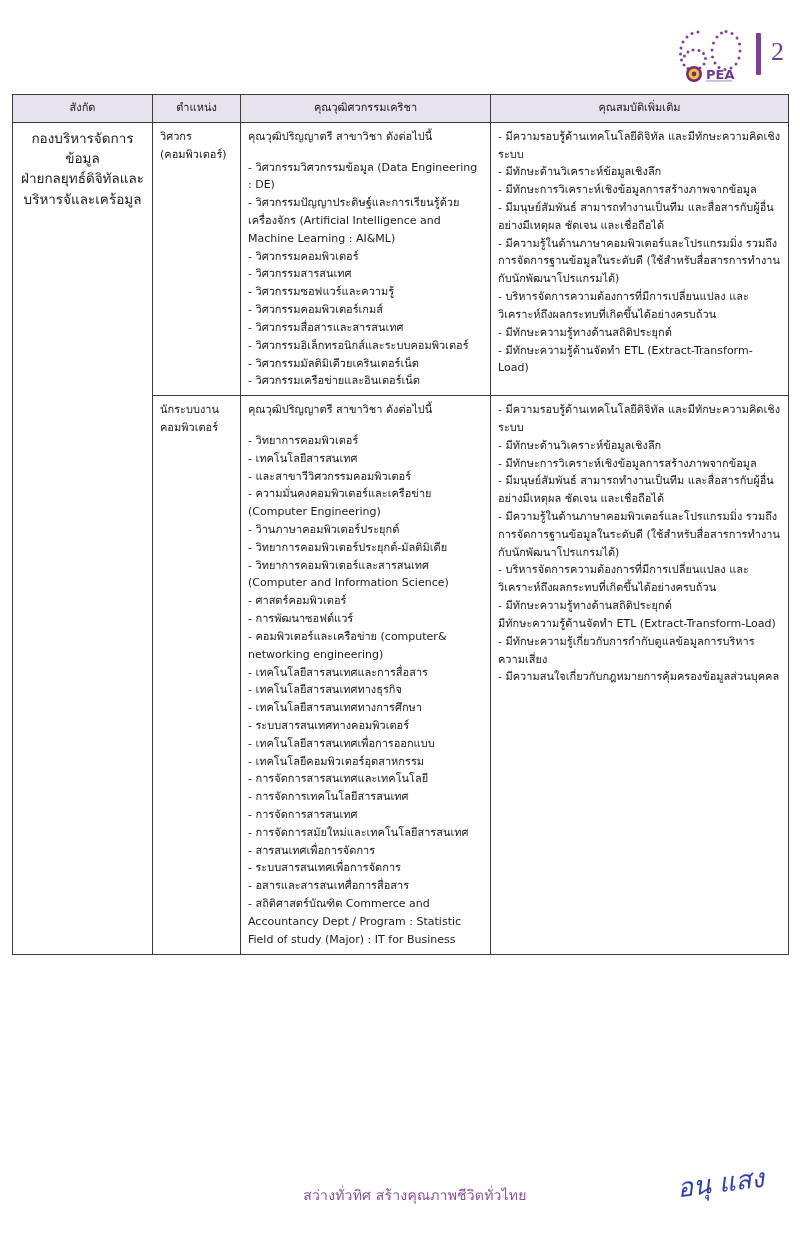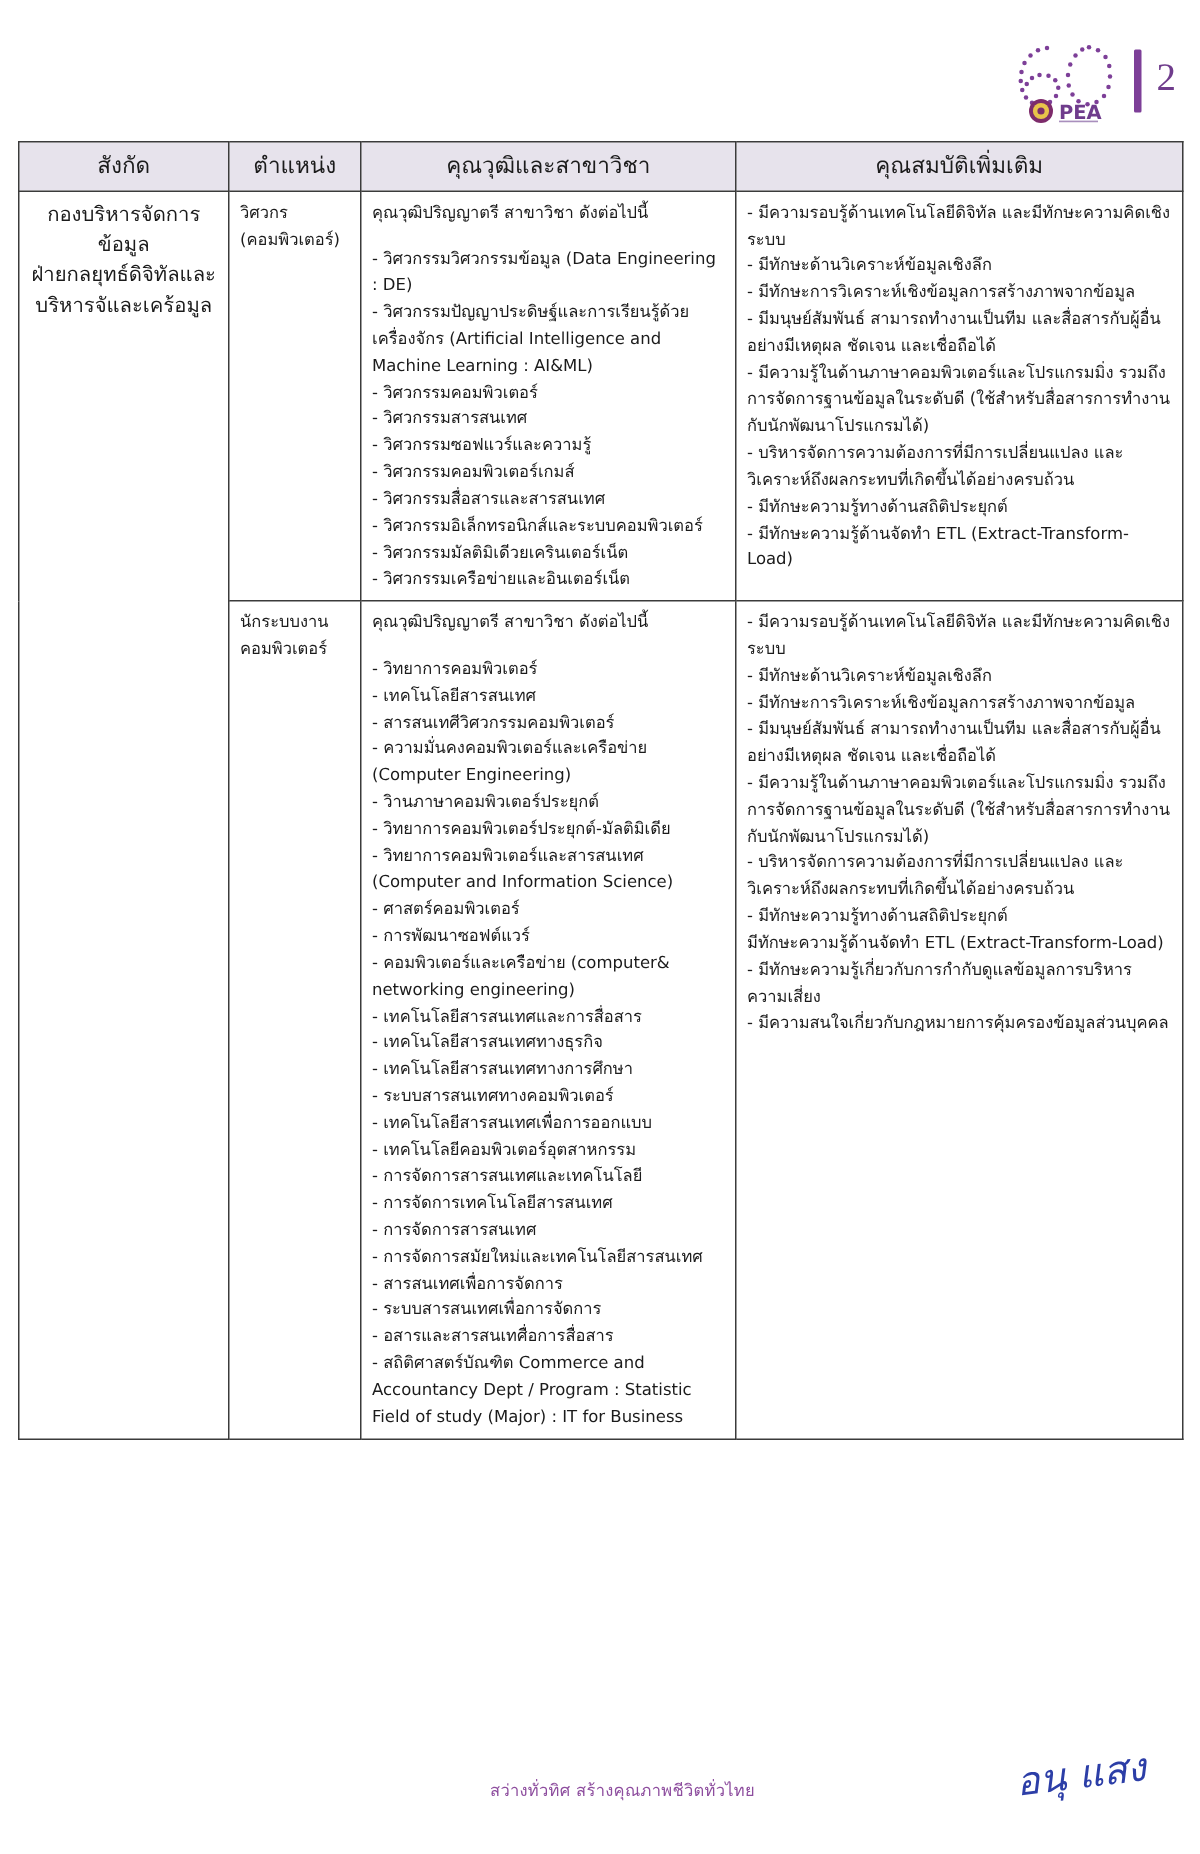--- a/index.html
+++ b/index.html
@@ -67,21 +67,21 @@
   table.qual-table th,
   table.qual-table td {
     border: 1px solid #3b3b3b;
     vertical-align: top;
     padding: 5px 7px;
   }
   table.qual-table thead th {
     background: #e7e3ec;
     text-align: center;
     font-weight: normal;
-    font-size: 15px;
+    font-size: 11px;
     padding: 6px 4px 7px;
     vertical-align: middle;
     line-height: 1.25;
   }
   col.c1 { width: 140px; }
   col.c2 { width: 88px; }
   col.c3 { width: 250px; }
   col.c4 { width: 298px; }
 
   .cell-center {
@@ -105,21 +105,21 @@
     bottom: 10px;
     height: 46px;
   }
   .footer-slogan {
     position: absolute;
     left: 0;
     right: 0;
     top: 4px;
     text-align: center;
     color: #8d4d9e;
-    font-size: 11px;
+    font-size: 14px;
     letter-spacing: .2px;
     margin-left: 30px;
   }
   .signature {
     position: absolute;
     right: 36px;
     top: -18px;
     color: #1b2ea0;
     font-family: "DejaVu Serif", serif;
     font-style: italic;
@@ -197,21 +197,21 @@
     <colgroup>
       <col class="c1">
         <col class="c2">
         <col class="c3">
         <col class="c4">
     </colgroup>
     <thead>
       <tr>
         <th>สังกัด</th>
         <th>ตำแหน่ง</th>
-        <th>คุณวุฒิและสาขาวิชา</th>
+        <th>คุณวุฒิศวกรรมเคริชา</th>
         <th>คุณสมบัติเพิ่มเติม</th>
       </tr>
     </thead>
     <tbody>
 
       <tr>
         <td class="cell-center" rowspan="2">
           <div>กองบริหารจัดการ</div>
           <div>ข้อมูล</div>
           <div>ฝ่ายกลยุทธ์ดิจิทัลและ</div>
@@ -253,21 +253,21 @@
       <tr>
         <td class="cell-text">
           <div>นักระบบงาน</div>
           <div>คอมพิวเตอร์</div>
         </td>
         <td class="cell-text">
           <div class="lead-line">คุณวุฒิปริญญาตรี สาขาวิชา ดังต่อไปนี้</div>
           <div>
             <div class="list-line">- วิทยาการคอมพิวเตอร์</div>
             <div class="list-line">- เทคโนโลยีสารสนเทศ</div>
-            <div class="list-line">- สารสนเทศีวิศวกรรมคอมพิวเตอร์</div>
+            <div class="list-line">- และสาขาวีวิศวกรรมคอมพิวเตอร์</div>
             <div class="list-line">- ความมั่นคงคอมพิวเตอร์และเครือข่าย (Computer Engineering)</div>
             <div class="list-line">- วิานภาษาคอมพิวเตอร์ประยุกต์</div>
             <div class="list-line">- วิทยาการคอมพิวเตอร์ประยุกต์-มัลติมิเดีย</div>
             <div class="list-line">- วิทยาการคอมพิวเตอร์และสารสนเทศ (Computer and Information Science)</div>
             <div class="list-line">- ศาสตร์คอมพิวเตอร์</div>
             <div class="list-line">- การพัฒนาซอฟต์แวร์</div>
             <div class="list-line">- คอมพิวเตอร์และเครือข่าย (computer&amp; networking engineering)</div>
             <div class="list-line">- เทคโนโลยีสารสนเทศและการสื่อสาร</div>
             <div class="list-line">- เทคโนโลยีสารสนเทศทางธุรกิจ</div>
             <div class="list-line">- เทคโนโลยีสารสนเทศทางการศึกษา</div>

